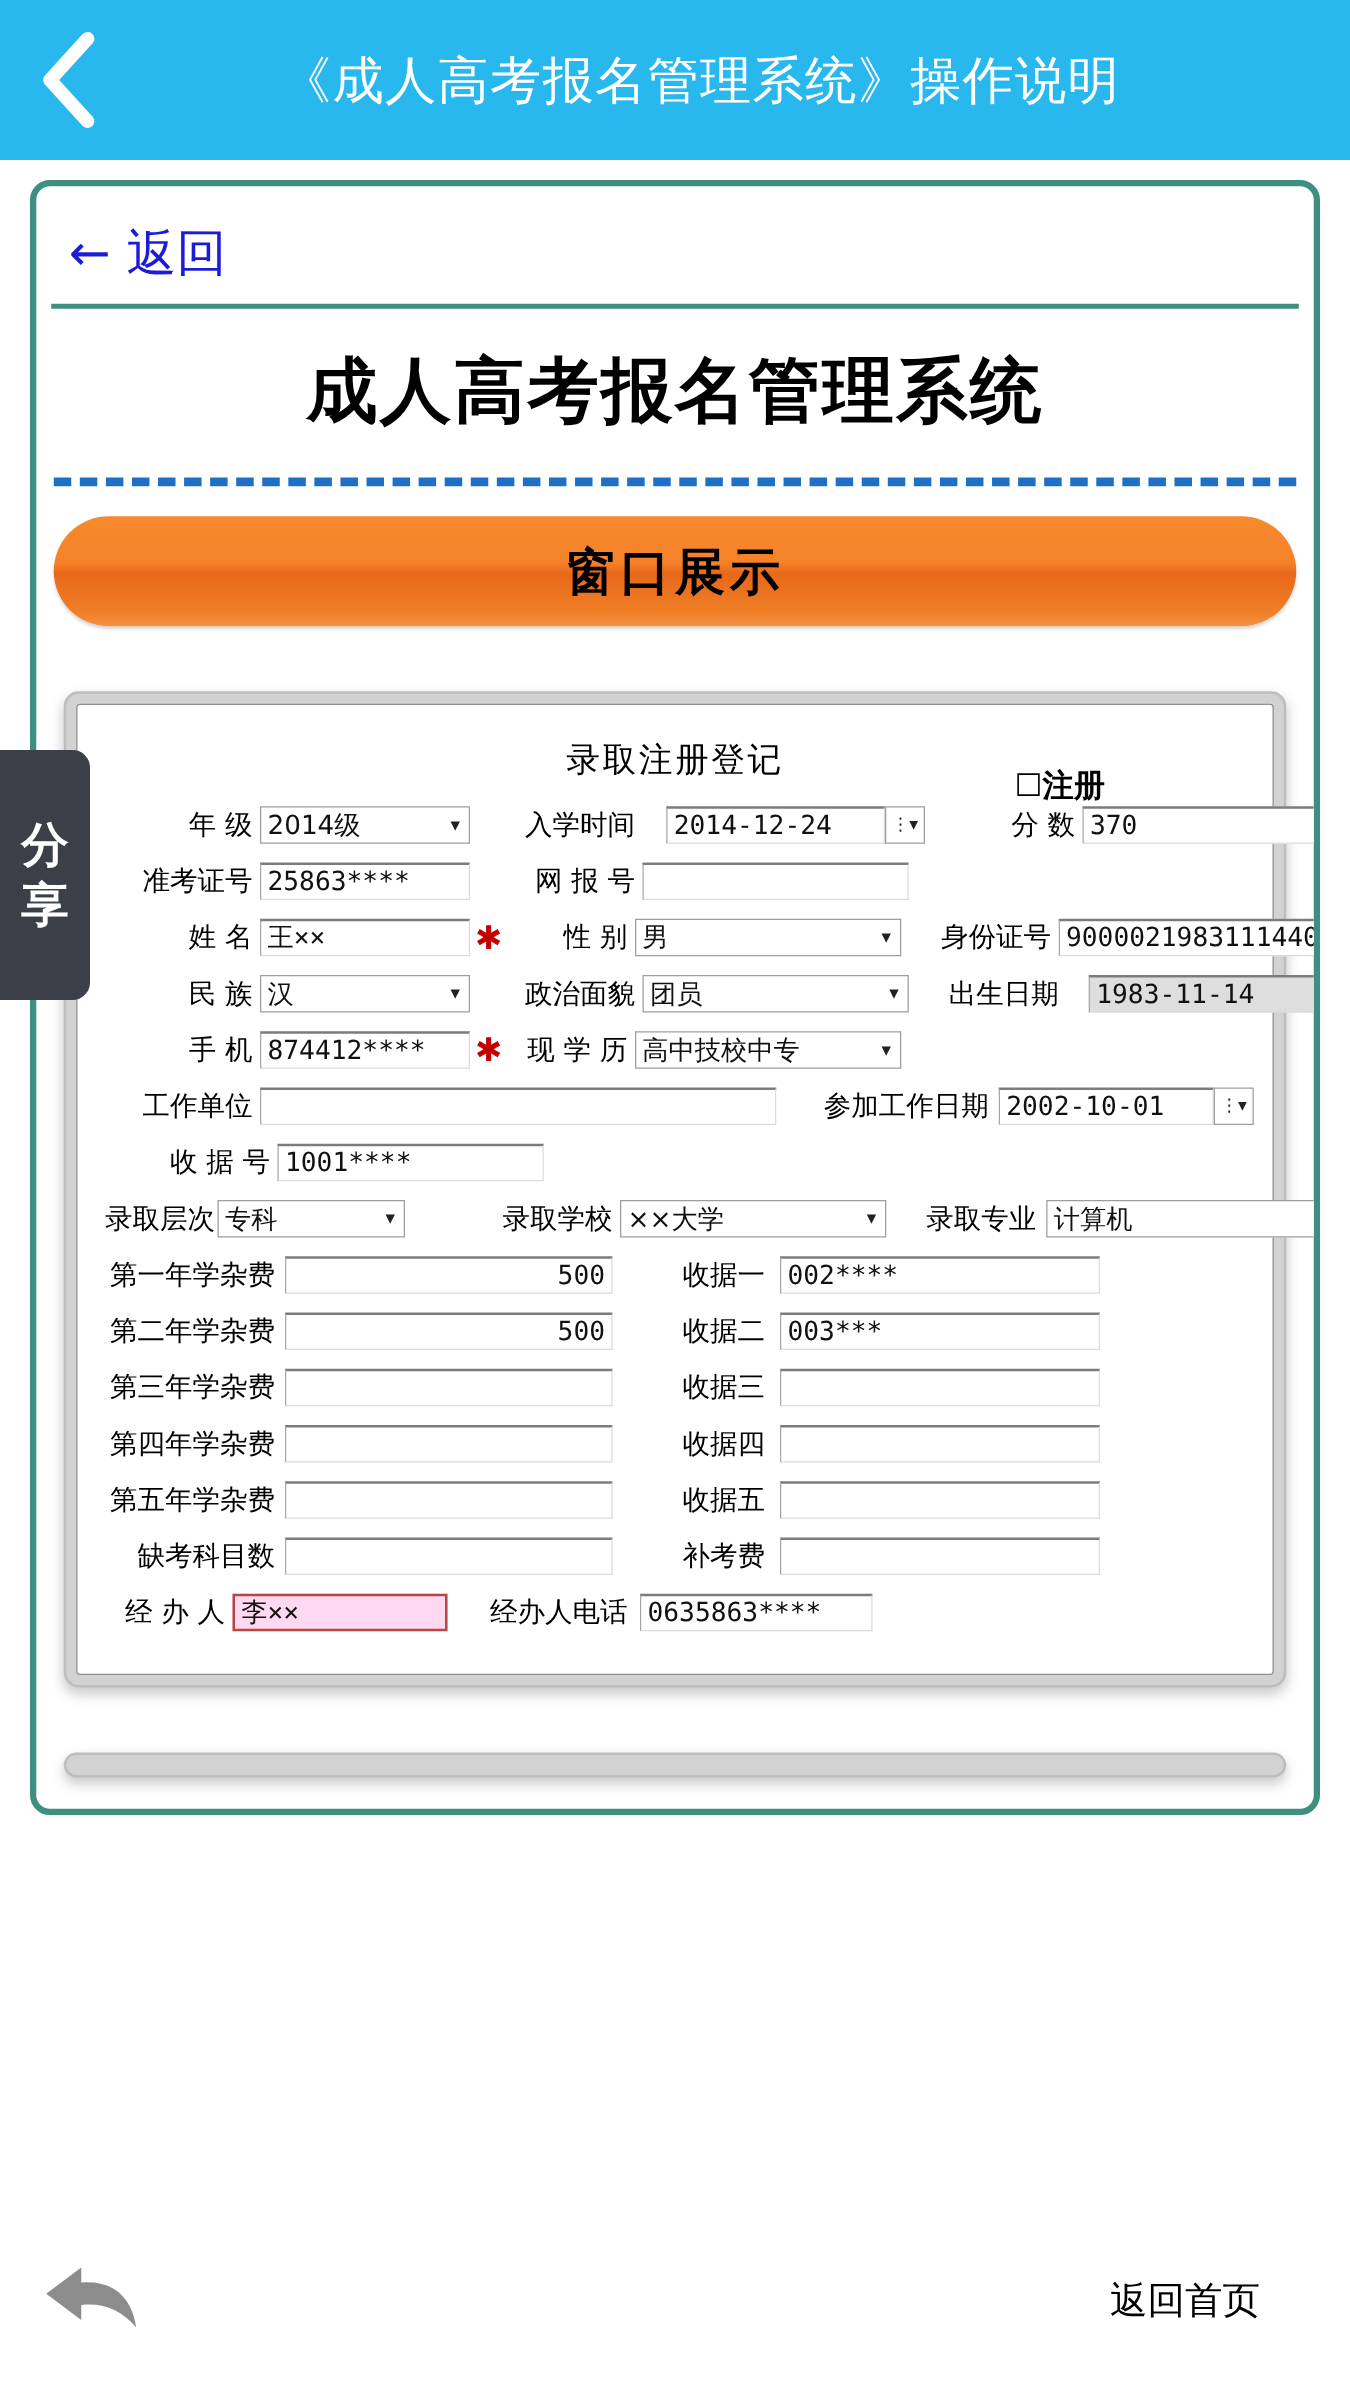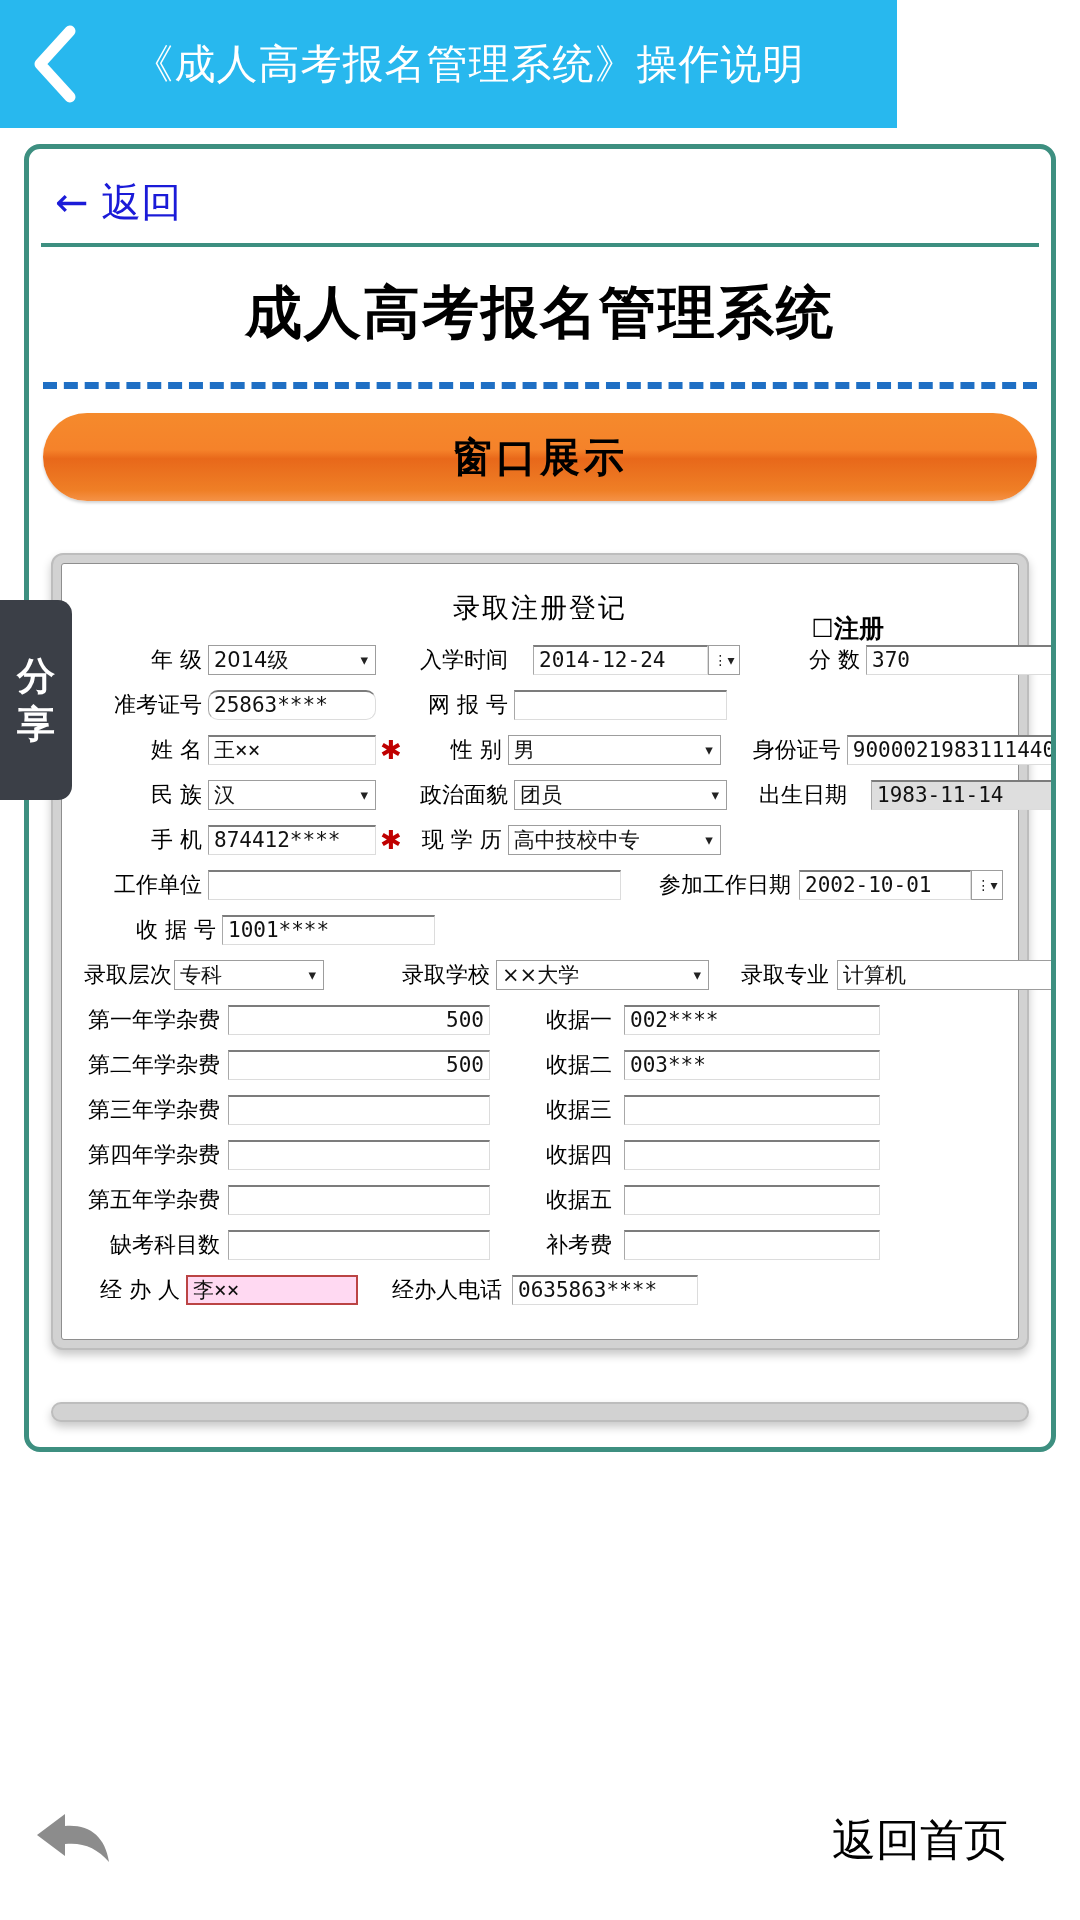--- a/index.html
+++ b/index.html
@@ -6,21 +6,21 @@
   html, body {
     width: 1080px; height: 1920px;
     font-family: "Liberation Sans", "DejaVu Sans", sans-serif;
     background: #ffffff;
     overflow: hidden;
   }
   #app { position: relative; width: 1080px; height: 1920px; background:#fff; }
 
   
   .topbar {
-    position:absolute; left:0; top:0; width:897px; height:128px;
+    position:absolute; left:0; top:0; width:1080px; height:128px;
     background:#28b8ee;
     display:flex; align-items:center;
   }
   .back-chev {
     width:110px; height:128px;
     display:flex; align-items:center; justify-content:center;
     flex:none;
   }
   .back-chev svg { display:block; }
   .topbar-title {
@@ -151,21 +151,21 @@
   }
 
   
   .bottombar {
     position:absolute; left:0; bottom:0; width:1080px; height:160px;
     background:#ffffff; display:flex; align-items:center;
   }
   .bb-icon { width:150px; display:flex; align-items:center; justify-content:center; }
   .bb-spacer { flex:1; }
   .bb-home {
-    color:#000000; font-size:44px; padding-right:72px; white-space:nowrap;
+    color:#000000; font-size:30px; padding-right:72px; white-space:nowrap;
     font-family:"DejaVu Sans","Liberation Sans",sans-serif;
   }
 </style>
 </head>
 <body>
 
 <div id="app">
 
   <div class="topbar">
     <div class="back-chev">
@@ -219,21 +219,21 @@
           </div>
           <div class="fcell" style="margin-left:24px;">
             <div class="lab" style="width:96px;">分        数</div>
             <div class="inp" style="width:215px;margin-left:6px;">370</div>
           </div>
         </div>
 
         <div class="frow">
           <div class="fcell">
             <div class="lab" style="width:118px;">准考证号</div>
-            <div class="inp" style="width:168px;margin-left:6px;border-radius:10px;">25863****</div>
+            <div class="inp" style="width:168px;margin-left:6px;">25863****</div>
           </div>
           <div class="fcell" style="margin-left:26px;">
             <div class="lab" style="width:106px;">网 报 号</div>
             <div class="inp" style="width:213px;margin-left:6px;"></div>
           </div>
         </div>
 
         <div class="frow">
           <div class="fcell">
             <div class="lab" style="width:118px;">姓        名</div>

